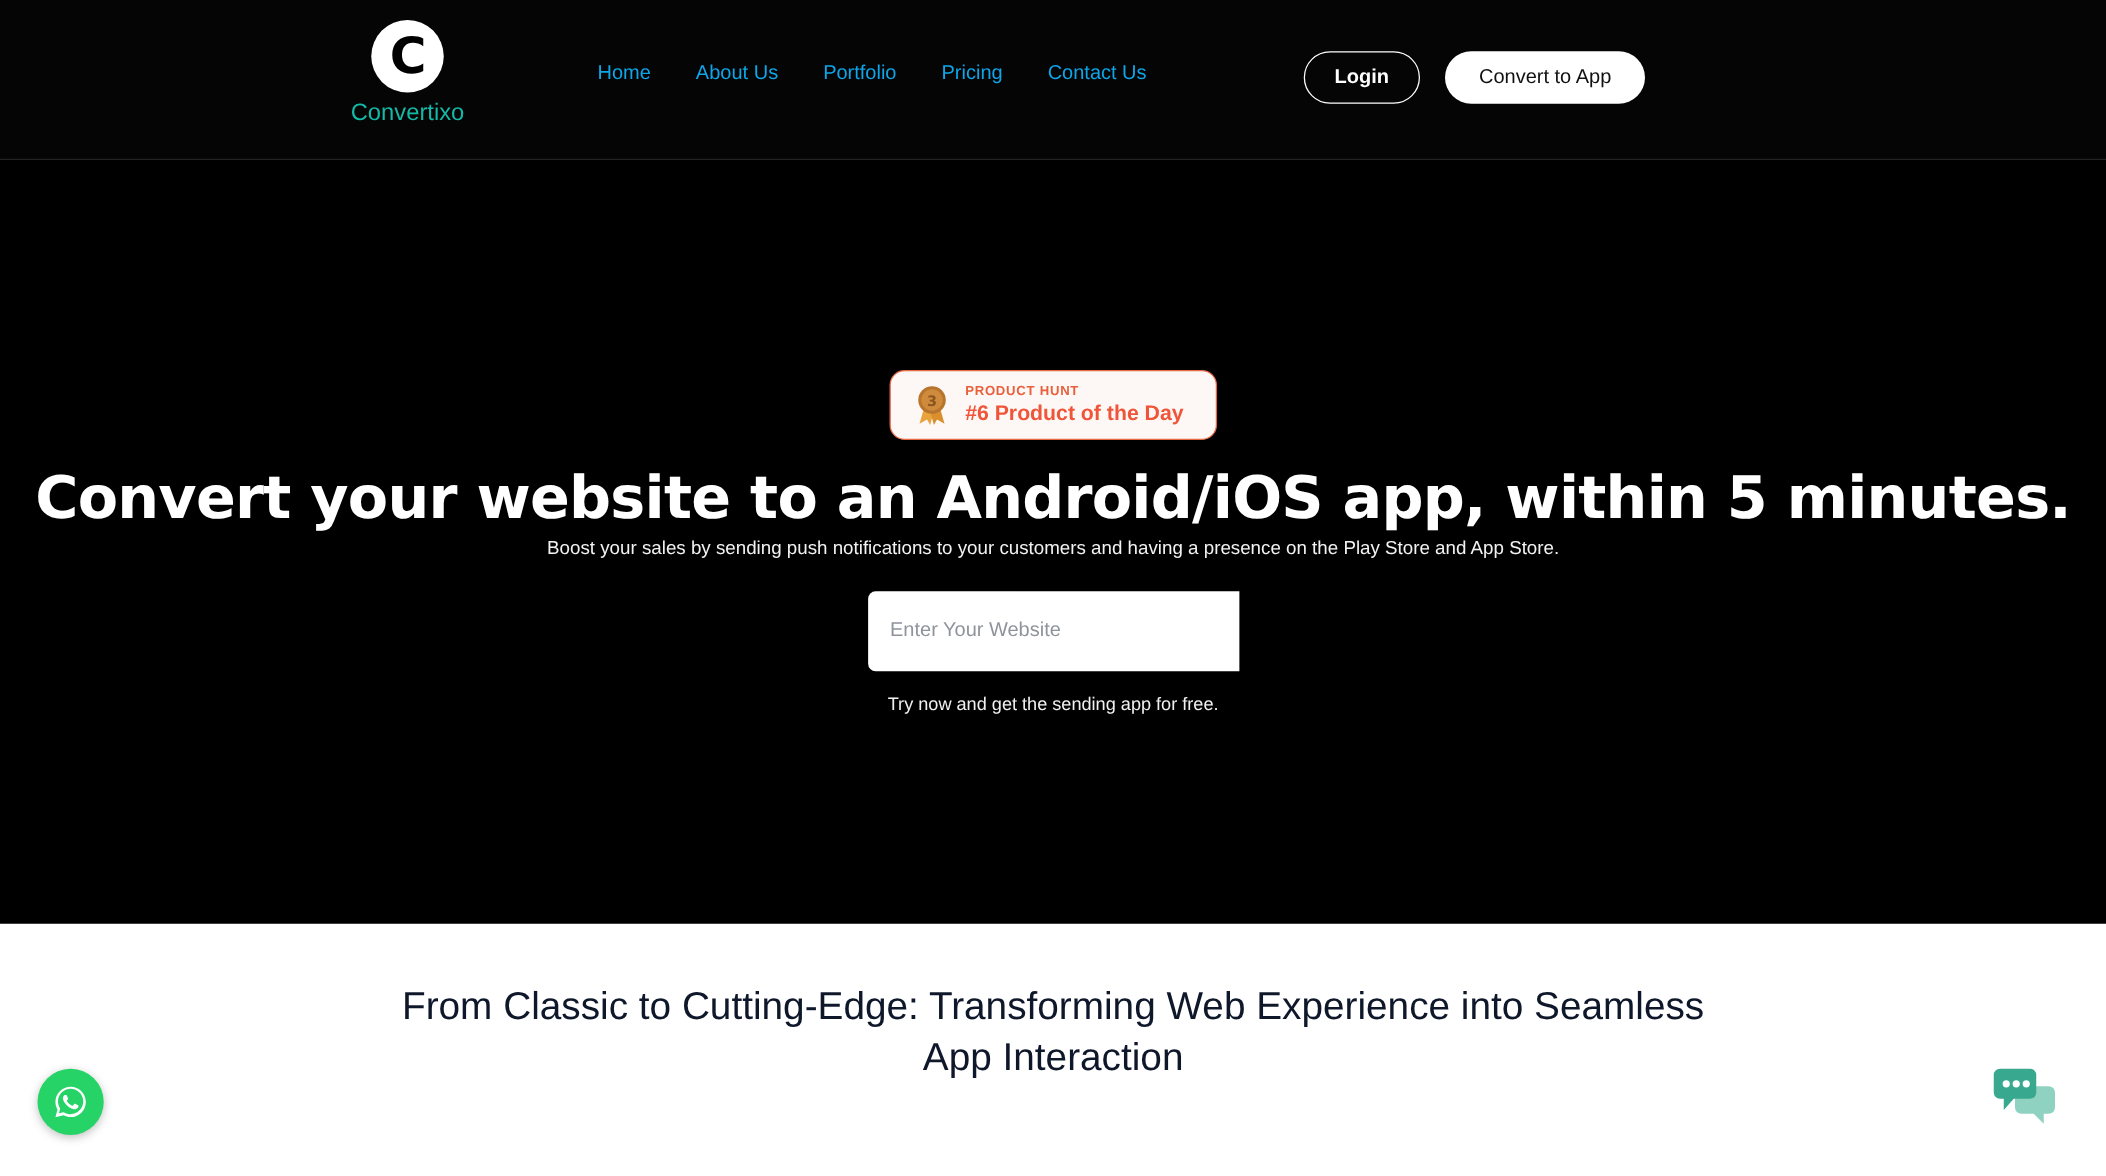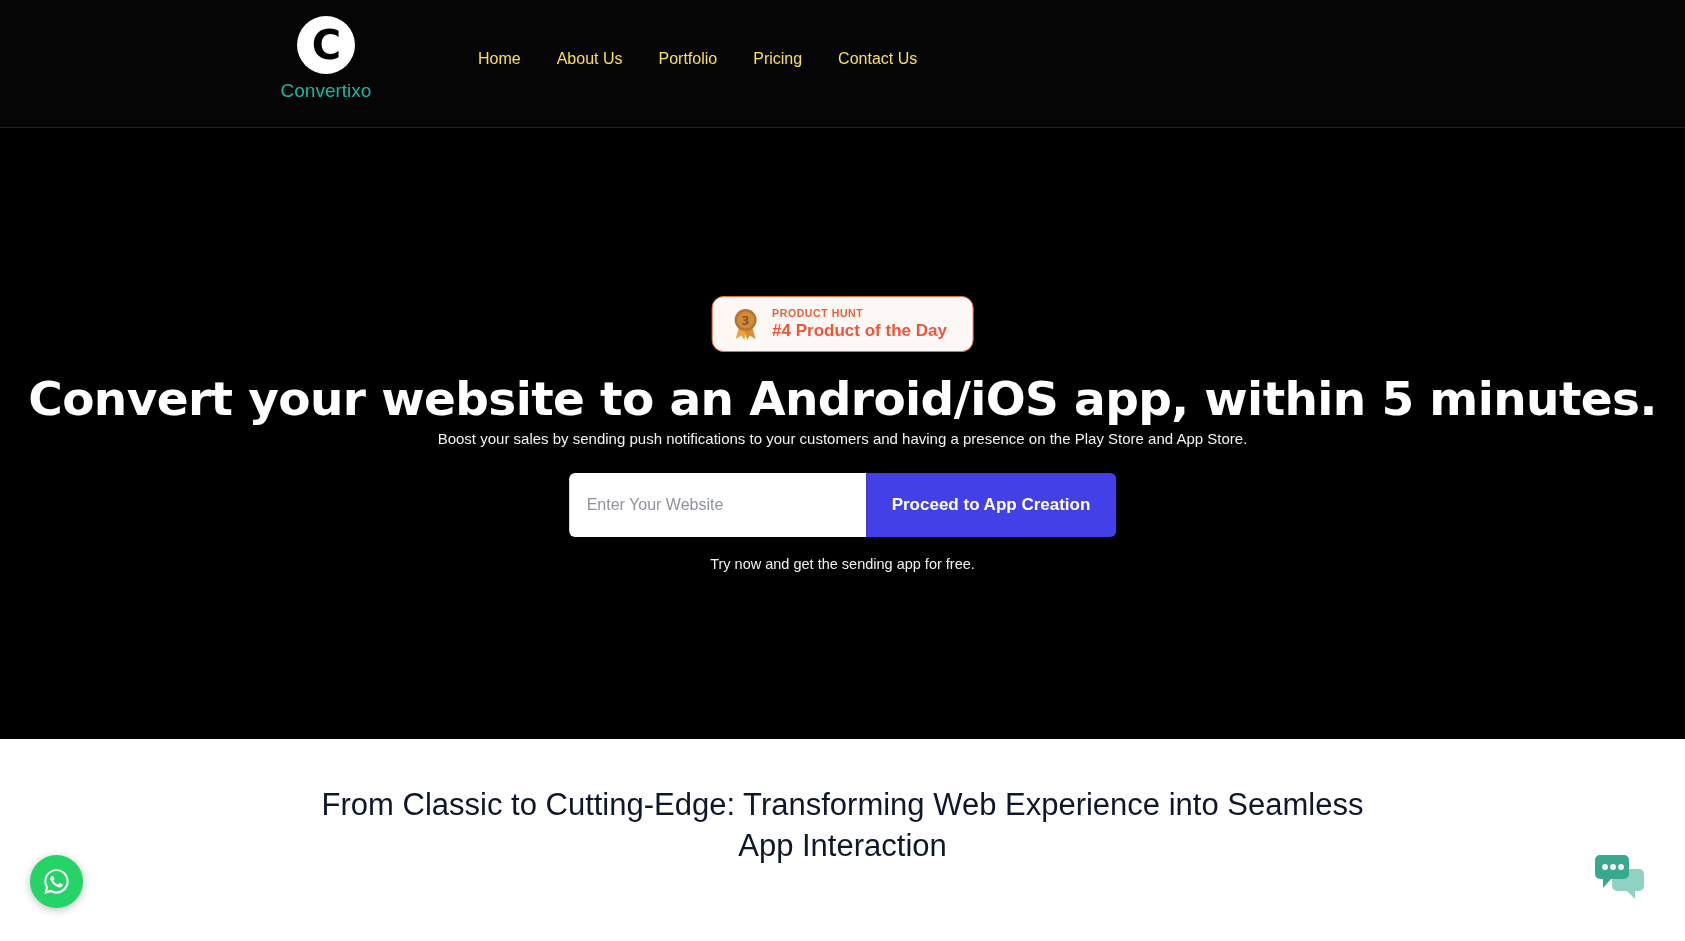--- a/index.html
+++ b/index.html
@@ -73,21 +73,21 @@
     position: absolute;
     left: 478px;
     top: 50px;
     display: flex;
     align-items: center;
     gap: 0;
   }
 
   .nav-link {
     font-size: 16px;
-    color: #fde047;
+    color: #0ea5e9;
     text-decoration: none;
     padding: 0 18px;
     white-space: nowrap;
     cursor: pointer;
   }
   .nav-link:first-child { padding-left: 0; }
 
   .header-actions {
     position: absolute;
     right: 369px;
@@ -298,46 +298,49 @@
     </div>
 
     <nav class="nav">
       <a class="nav-link">Home</a>
       <a class="nav-link">About Us</a>
       <a class="nav-link">Portfolio</a>
       <a class="nav-link">Pricing</a>
       <a class="nav-link">Contact Us</a>
     </nav>
 
+    <div class="header-actions">
+      <button class="btn-login">Login</button>
+      <button class="btn-convert">Convert to App</button>
+    </div>
 
   </header>
 
   <section class="hero">
 
     <div class="ph-badge">
       <svg class="ph-medal" viewBox="0 0 30 34">
         <path d="M9 18 L5 32 L11 28.5 L13.5 33 L17 20 Z" fill="#e8a33d"></path>
         <path d="M21 18 L25 32 L19 28.5 L16.5 33 L13 20 Z" fill="#d98f2c"></path>
         <circle cx="15" cy="13" r="11" fill="#b8732c"></circle>
         <circle cx="15" cy="13" r="8.6" fill="#cf8b3c"></circle>
         <text x="15" y="18.2" font-family="DejaVu Sans, sans-serif" font-size="11.5" font-weight="700" fill="#8a5520" text-anchor="middle">3</text>
       </svg>
       <div class="ph-text">
         <div class="ph-kicker">PRODUCT HUNT</div>
-        <div class="ph-title">#4 Product of the Day</div>
+        <div class="ph-title">#6 Product of the Day</div>
       </div>
     </div>
 
     <h1 class="headline">Convert your website to an Android/iOS app, within 5 minutes.</h1>
 
     <p class="subhead">Boost your sales by sending push notifications to your customers and having a presence on the Play Store and App Store.</p>
 
     <div class="form-row">
       <input class="website-input" type="text" placeholder="Enter Your Website" style="">
-      <button class="proceed-btn">Proceed to App Creation</button>
     </div>
 
     <p class="hero-note">Try now and get the sending app for free.</p>
 
   </section>
 
   <section class="section-light">
     <h2 class="section-heading">From Classic to Cutting-Edge: Transforming Web Experience into Seamless App Interaction</h2>
   </section>
 

